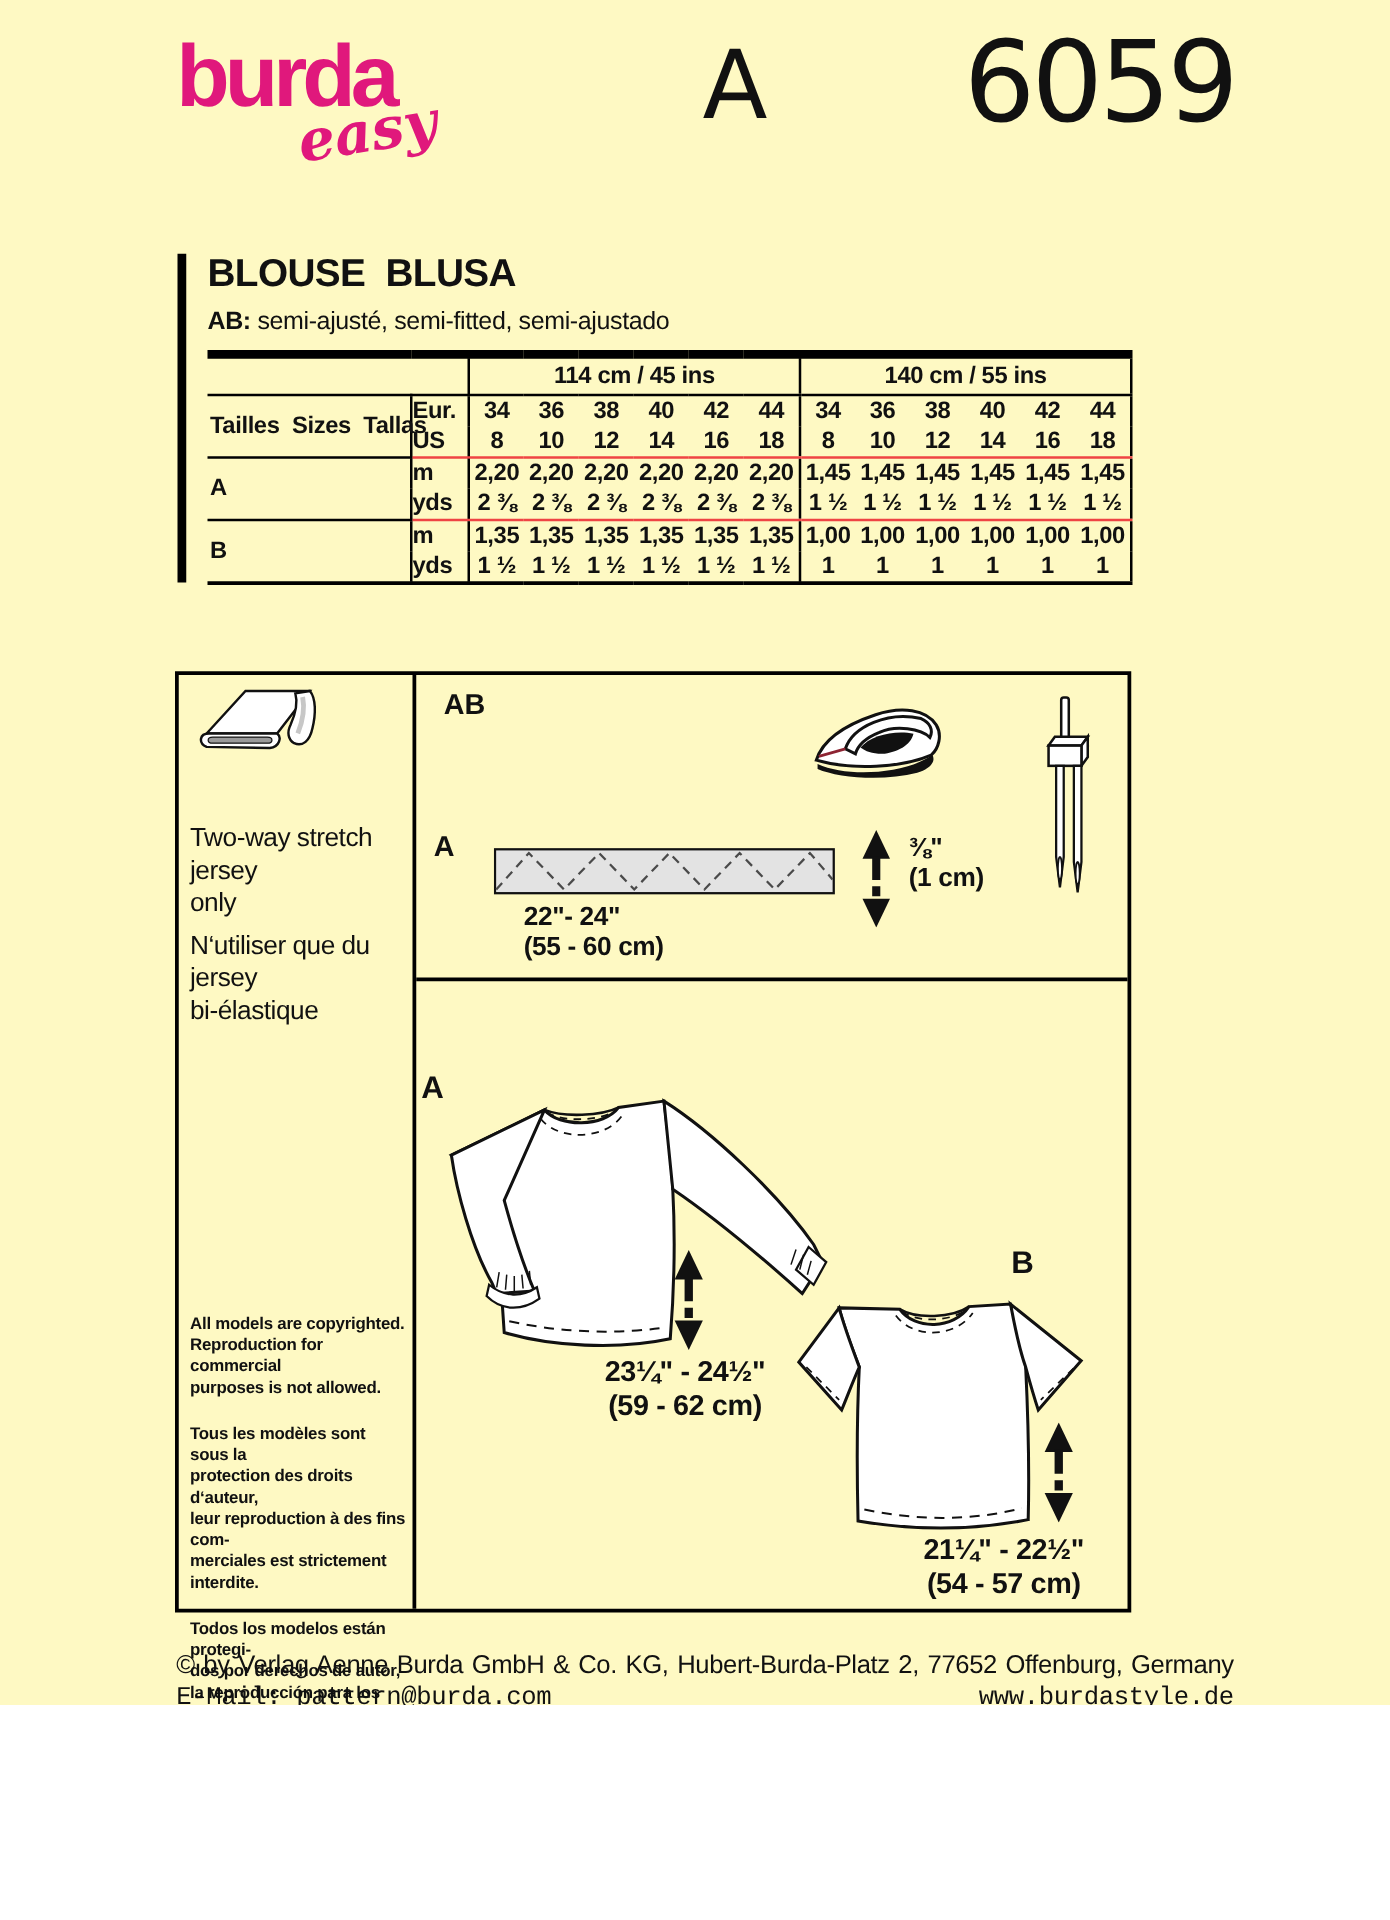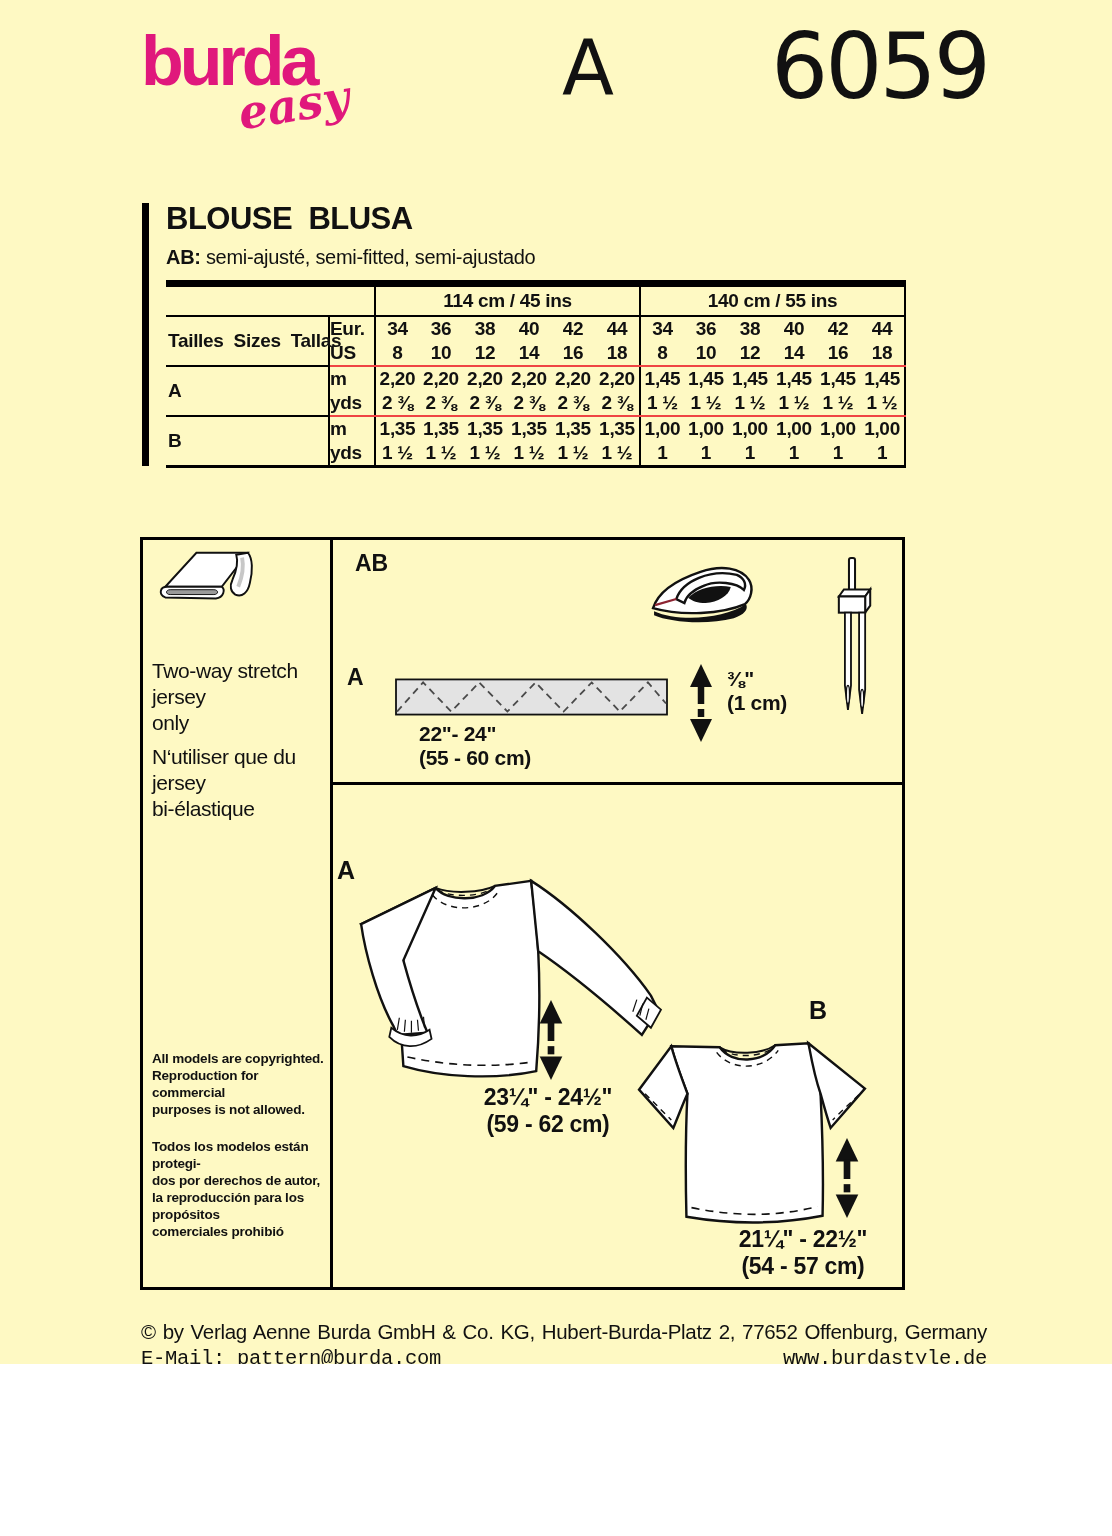--- a/index.html
+++ b/index.html
@@ -205,20 +205,24 @@
       <path d="M91,14 C93,24 91,34 87,44" fill="none" stroke="#c7c7c7" stroke-width="4"></path>
     </svg>
     <div class="abs note" style="top:204px">N‘utiliser que du jersey
 bi-élastique</div>
     <div class="abs note" style="top:118px">Two-way stretch jersey
 only</div>
     <div class="abs copy">
       <p>All models are copyrighted.
 Reproduction for commercial
 purposes is not allowed.</p>
+      <p>Tous les modèles sont sous la
+protection des droits d‘auteur,
+leur reproduction à des fins com-
+merciales est strictement interdite.</p>
       <p>Todos los modelos están protegi-
 dos por derechos de autor,
 la reproducción para los propósitos
 comerciales prohibió</p>
     </div>
 
     <div class="abs ab-label">AB</div>
 
     <svg class="abs" style="left:505px;top:18px" width="106" height="72" viewBox="0 0 105 70">
       <path d="M6,52 C30,63 75,60 97,45 C100,50 95,56 85,59 C58,66 22,63 6,56 Z" fill="#111"></path>

